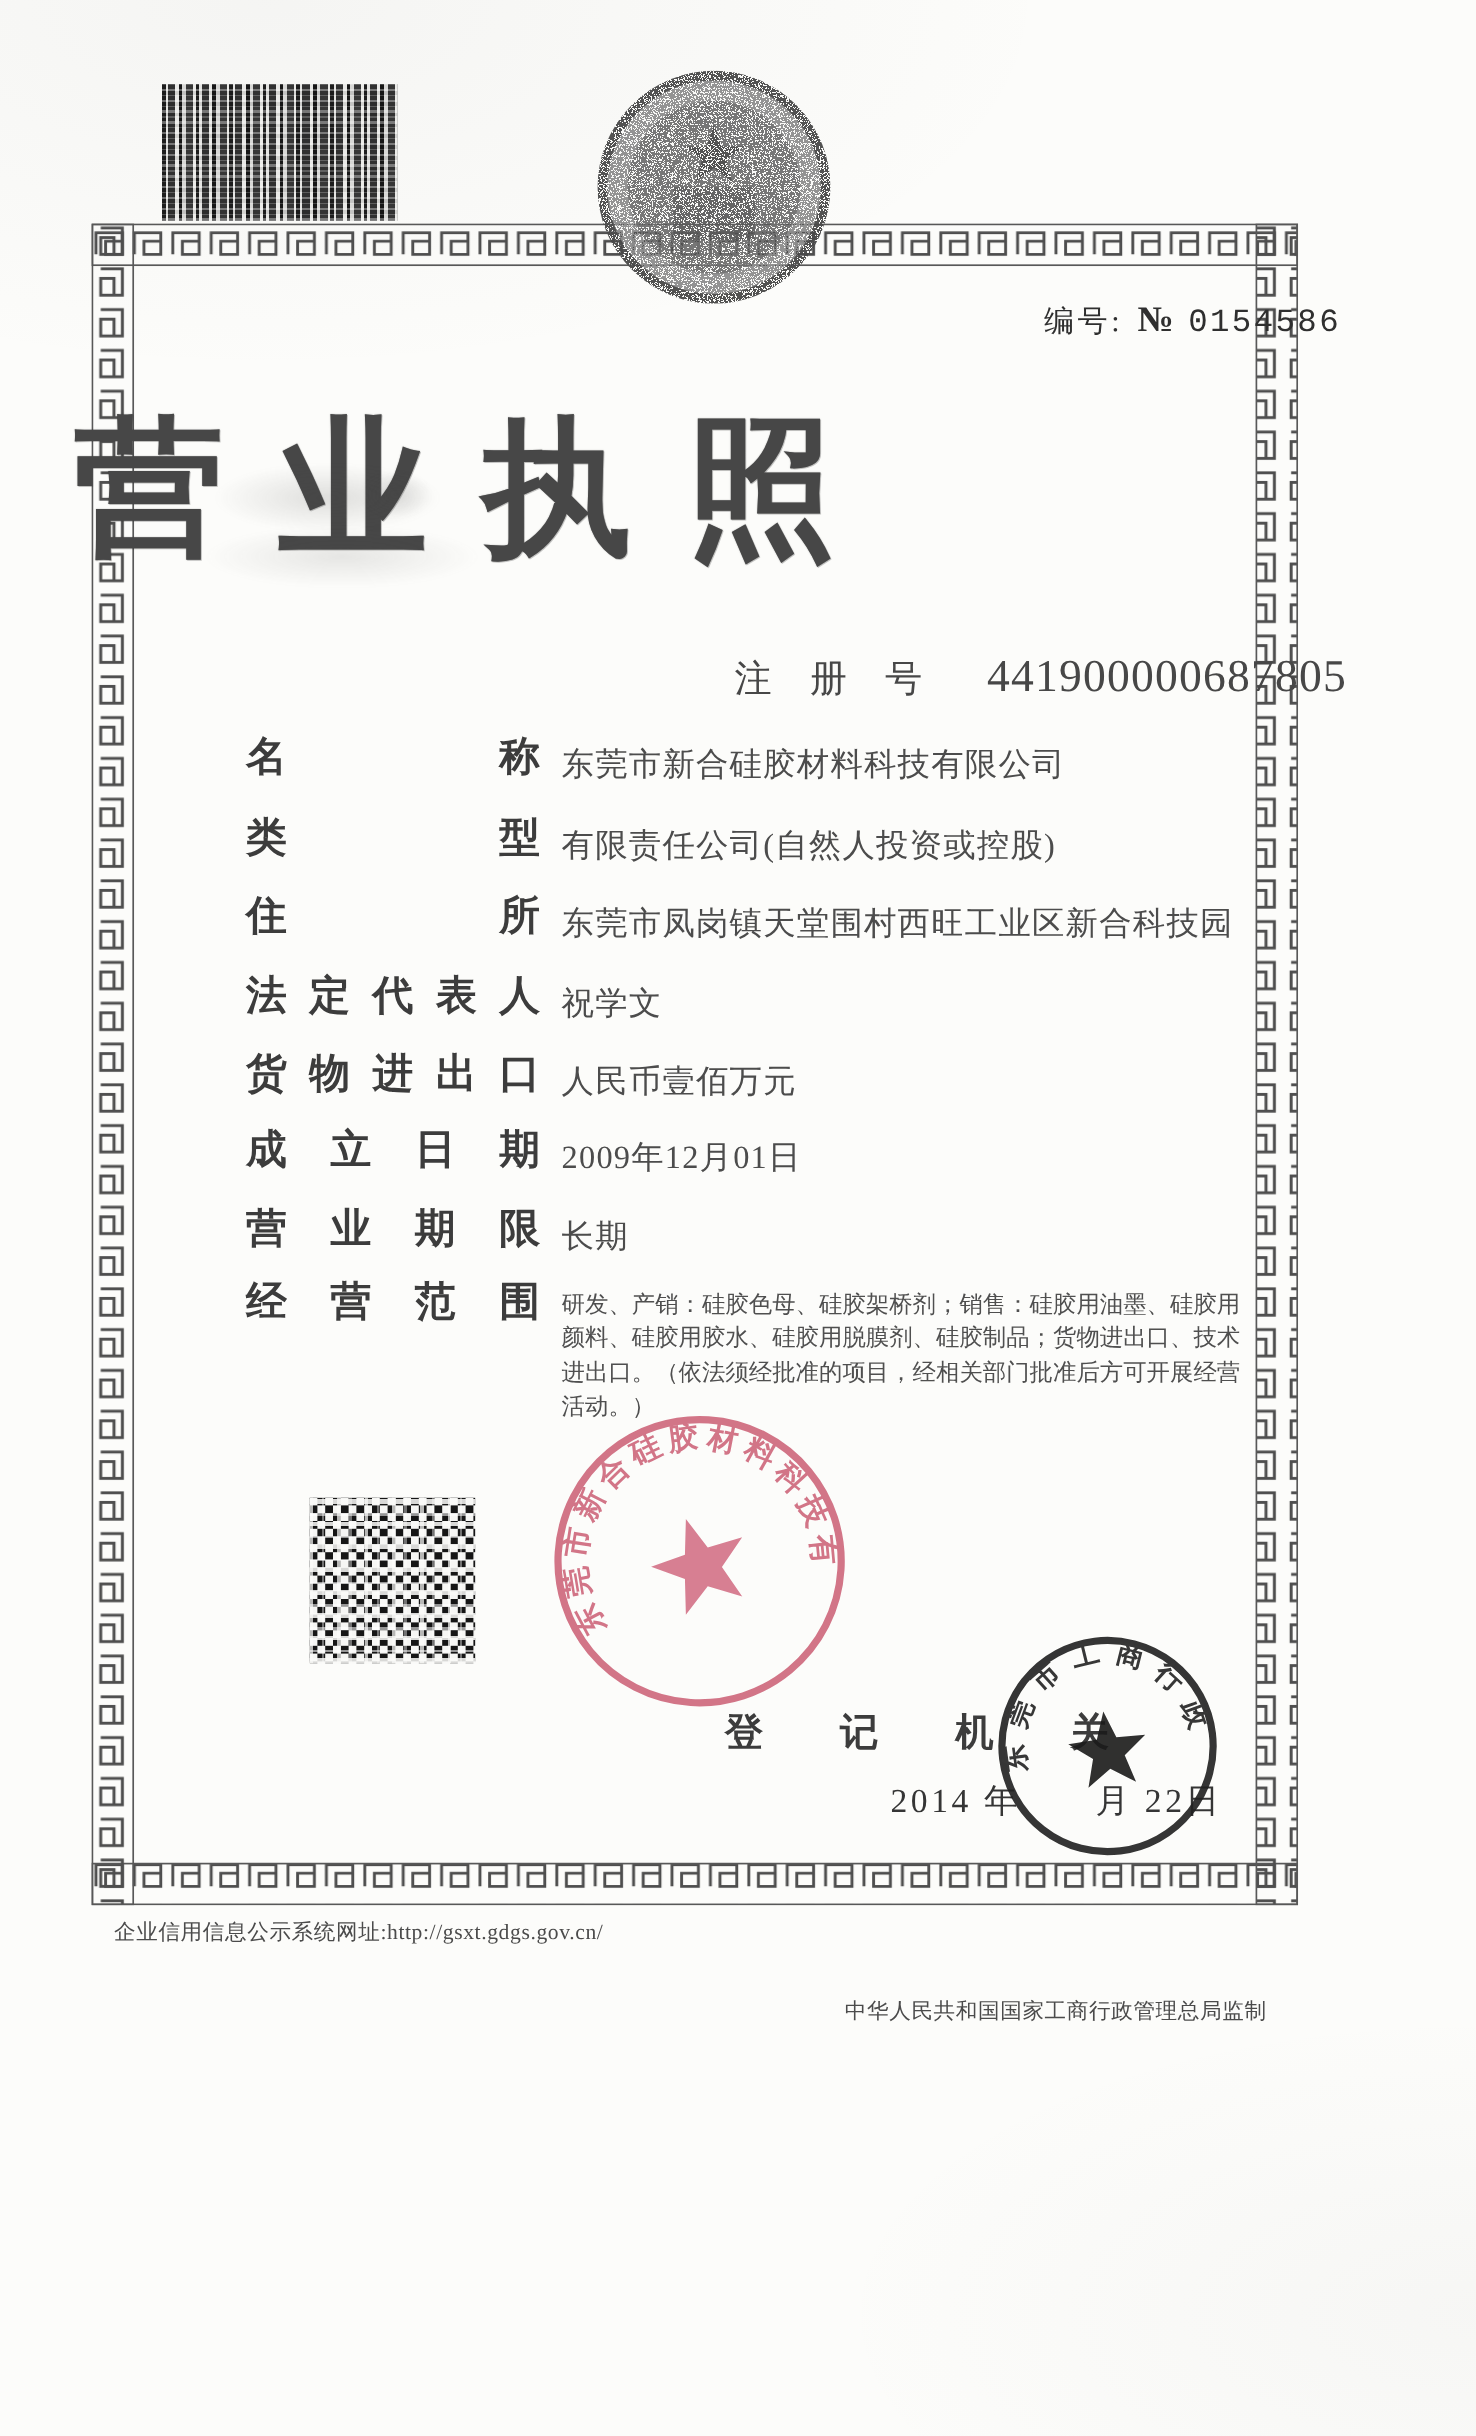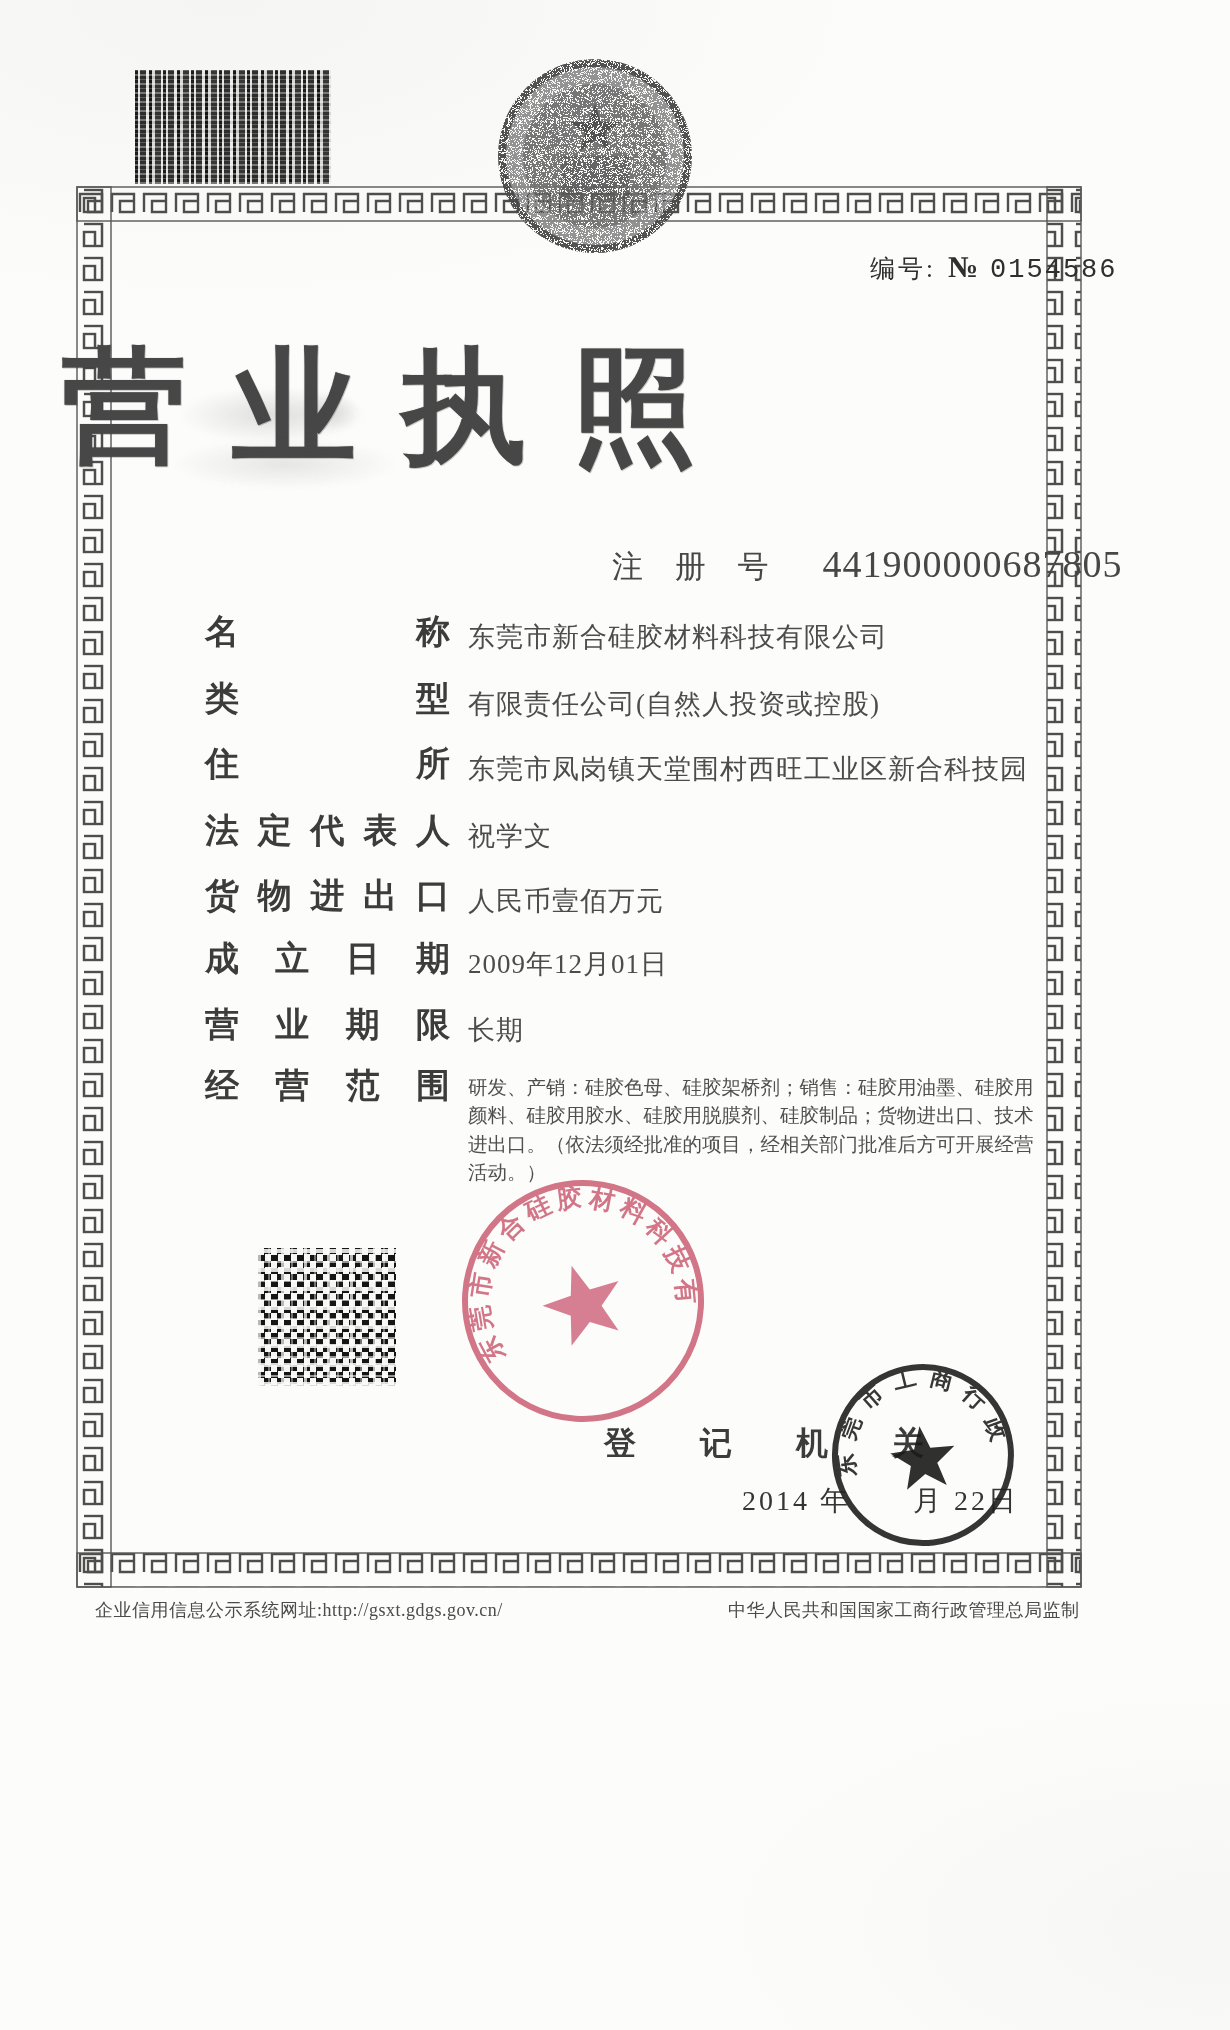--- a/index.html
+++ b/index.html
@@ -72,21 +72,21 @@
       repeating-linear-gradient(90deg, rgba(252,252,250,.7) 0 3px, rgba(0,0,0,0) 3px 10px, rgba(255,255,255,.4) 10px 12px, rgba(0,0,0,0) 12px 23px),
       repeating-conic-gradient(#161616 0% 25%, #f6f6f4 25% 50%);
     background-size:auto,auto,13px 13px;
     filter:blur(.3px);
   }
   
   .seal-red{position:absolute;left:438px;top:1156px;transform:rotate(-18deg);z-index:4;opacity:.82;}
   .seal-black{position:absolute;left:816px;top:1348px;transform:rotate(-7deg);z-index:5;opacity:.9;}
   
   .footer-left{position:absolute;left:95px;top:1598px;font-size:18px;color:#4b4b4b;letter-spacing:.5px;}
-  .footer-right{position:absolute;left:704px;top:1598px;font-size:18px;color:#4b4b4b;letter-spacing:.5px;margin-left:24px;}
+  .footer-right{position:absolute;left:704px;top:1664px;font-size:18px;color:#4b4b4b;letter-spacing:.5px;}
   
   .smudge{position:absolute;filter:blur(1.5px);pointer-events:none;}
   .s1{left:178px;top:386px;width:190px;height:58px;background:radial-gradient(closest-side, rgba(70,70,70,.16), rgba(0,0,0,0));}
   .s2{left:170px;top:438px;width:230px;height:52px;background:radial-gradient(closest-side, rgba(70,70,70,.12), rgba(0,0,0,0));}
   .s3{left:300px;top:392px;width:60px;height:40px;background:radial-gradient(closest-side, rgba(70,70,70,.14), rgba(0,0,0,0));}
 </style>
 </head>
 <body>
 
 <div class="page">

